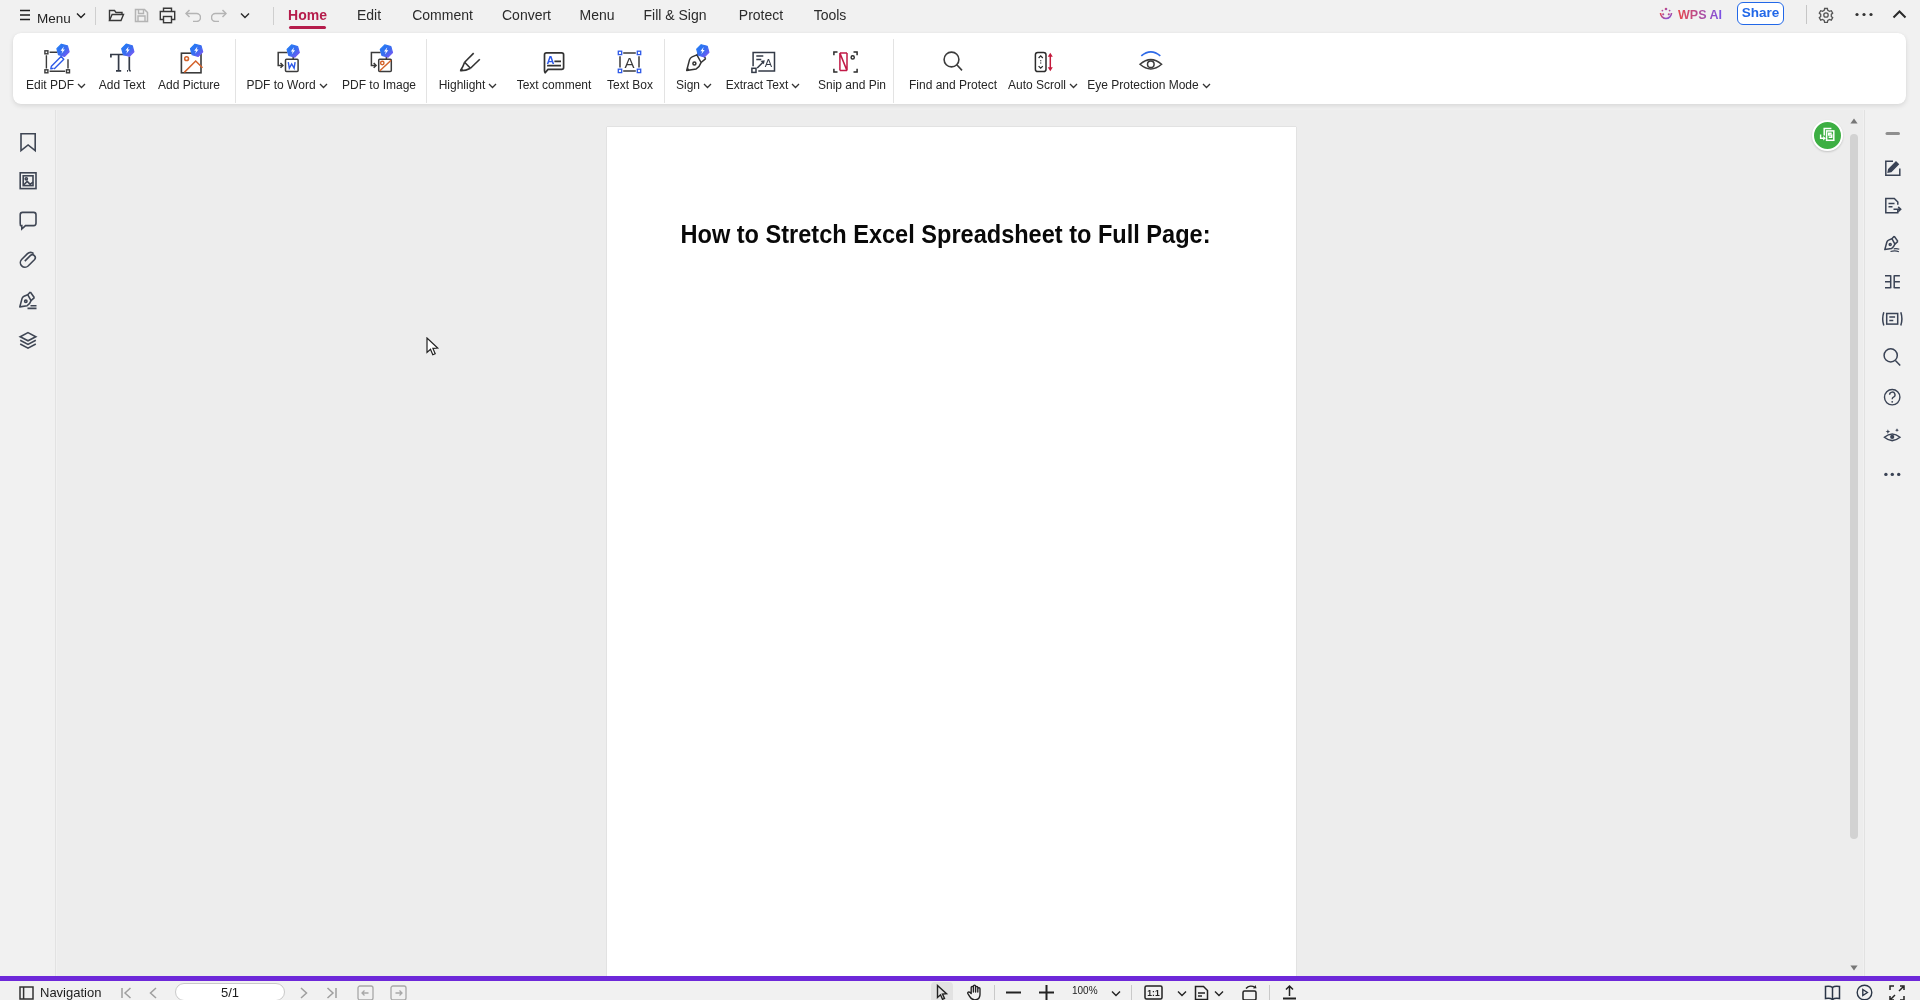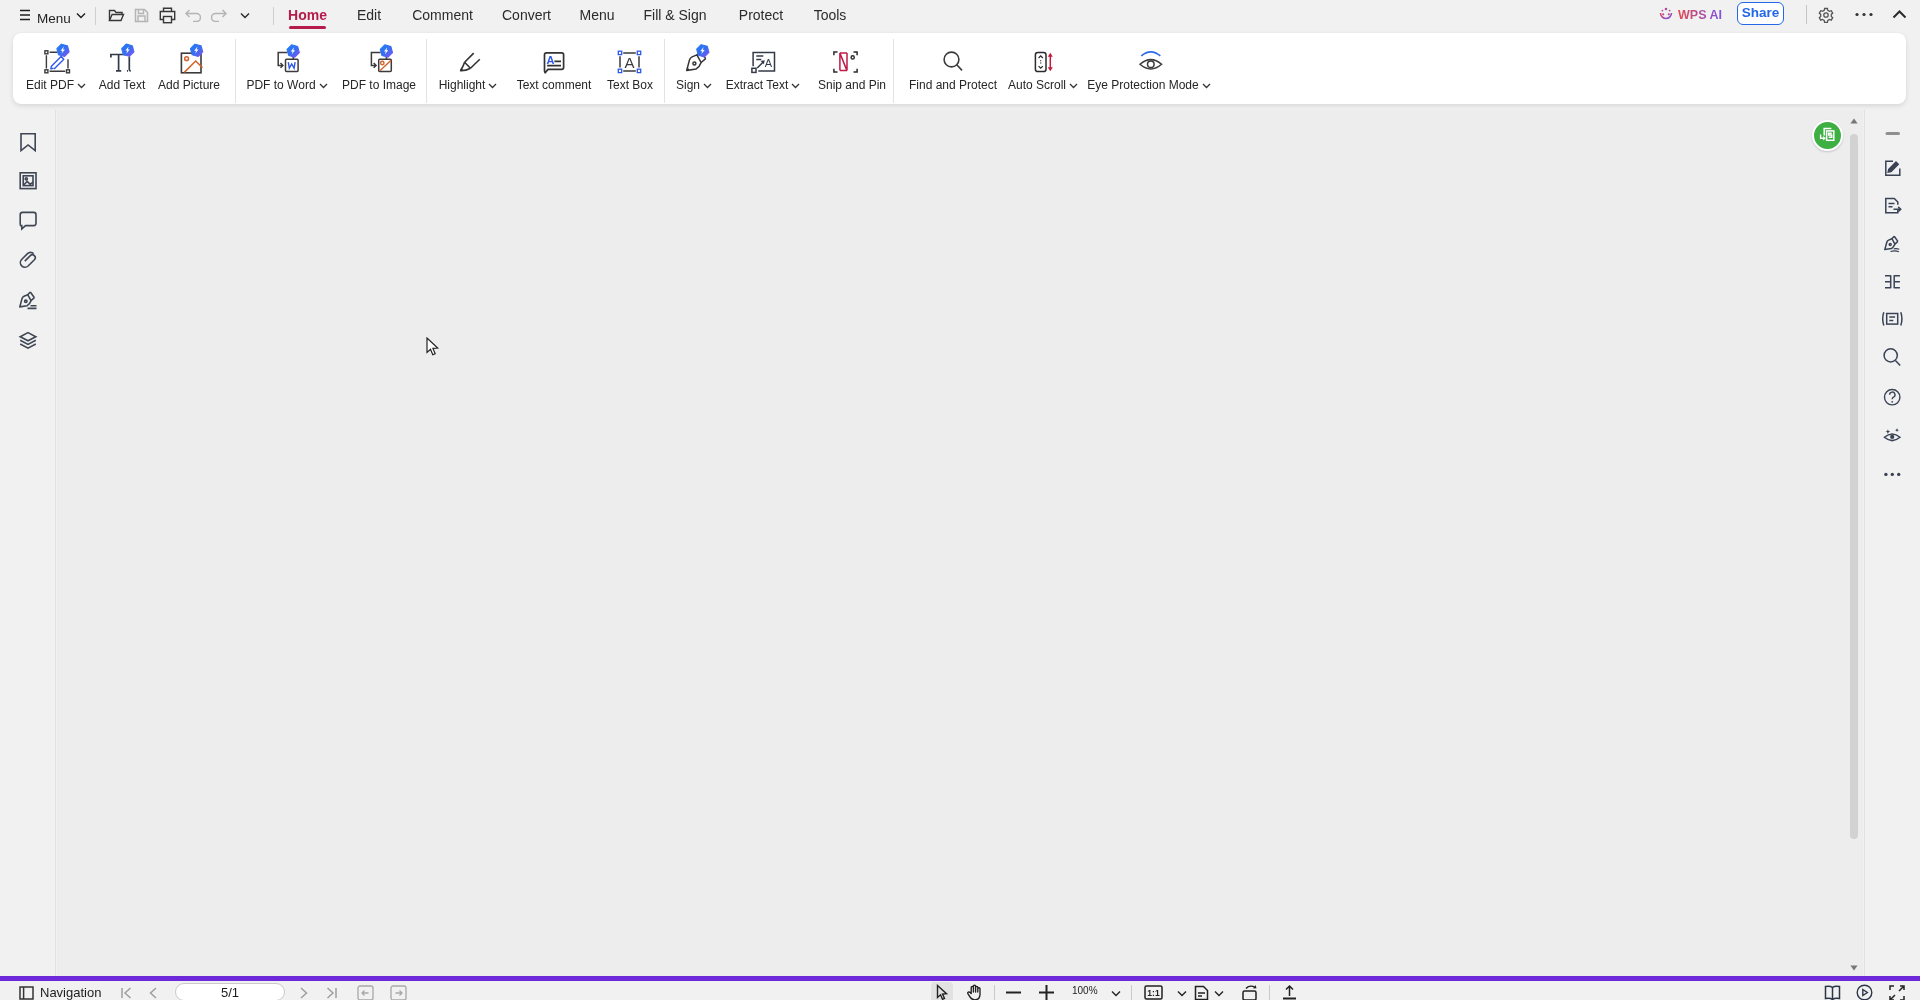--- a/index.html
+++ b/index.html
@@ -321,20 +321,23 @@
       <path d="M27.7 294.7l2.6-2.7M31 300.7l3.4-3M30.3 292l4.1 5.7"></path>
       <path d="M30.5 305.7h6M27.5 308.4h9"></path>
 
       <path d="M28 332.6l7.8 4.1-7.8 4.1-7.8-4.1z"></path>
       <path d="M20.2 340.3l7.8 4.1 7.8-4.1M20.2 344l7.8 4.1 7.8-4.1"></path>
     </g>
   </svg>
 </div>
 
 <div id="docarea">
+  <div id="page">
+    <div id="ptitle">How to Stretch Excel Spreadsheet to Full Page:</div>
+  </div>
 
   <svg class="abs" style="left:369px; top:227px;" width="14" height="20" viewBox="0 0 14 20">
     <path d="M1 1l0 14.5 3.5-3.2 2.3 5.4 2.4-1-2.3-5.3 4.8-.4z" fill="#ffffff" stroke="#222" stroke-width="1.2"></path>
   </svg>
 </div>
 
 <div class="abs" style="left:1812px; top:120px; width:31px; height:31px; border-radius:50%; background:#3daf43; border:2.5px solid #ffffff; box-shadow:0 1px 2px rgba(0,0,0,0.18);">
   <svg style="position:absolute; left:3.5px; top:3.5px;" width="19" height="19" viewBox="0 0 19 19">
     <path d="M6.2 9.5V2.6h7.2" fill="none" stroke="#ffffff" stroke-width="1.5"></path>
     <rect x="8.6" y="4.9" width="7.2" height="9.4" fill="none" stroke="#ffffff" stroke-width="1.5"></rect>

